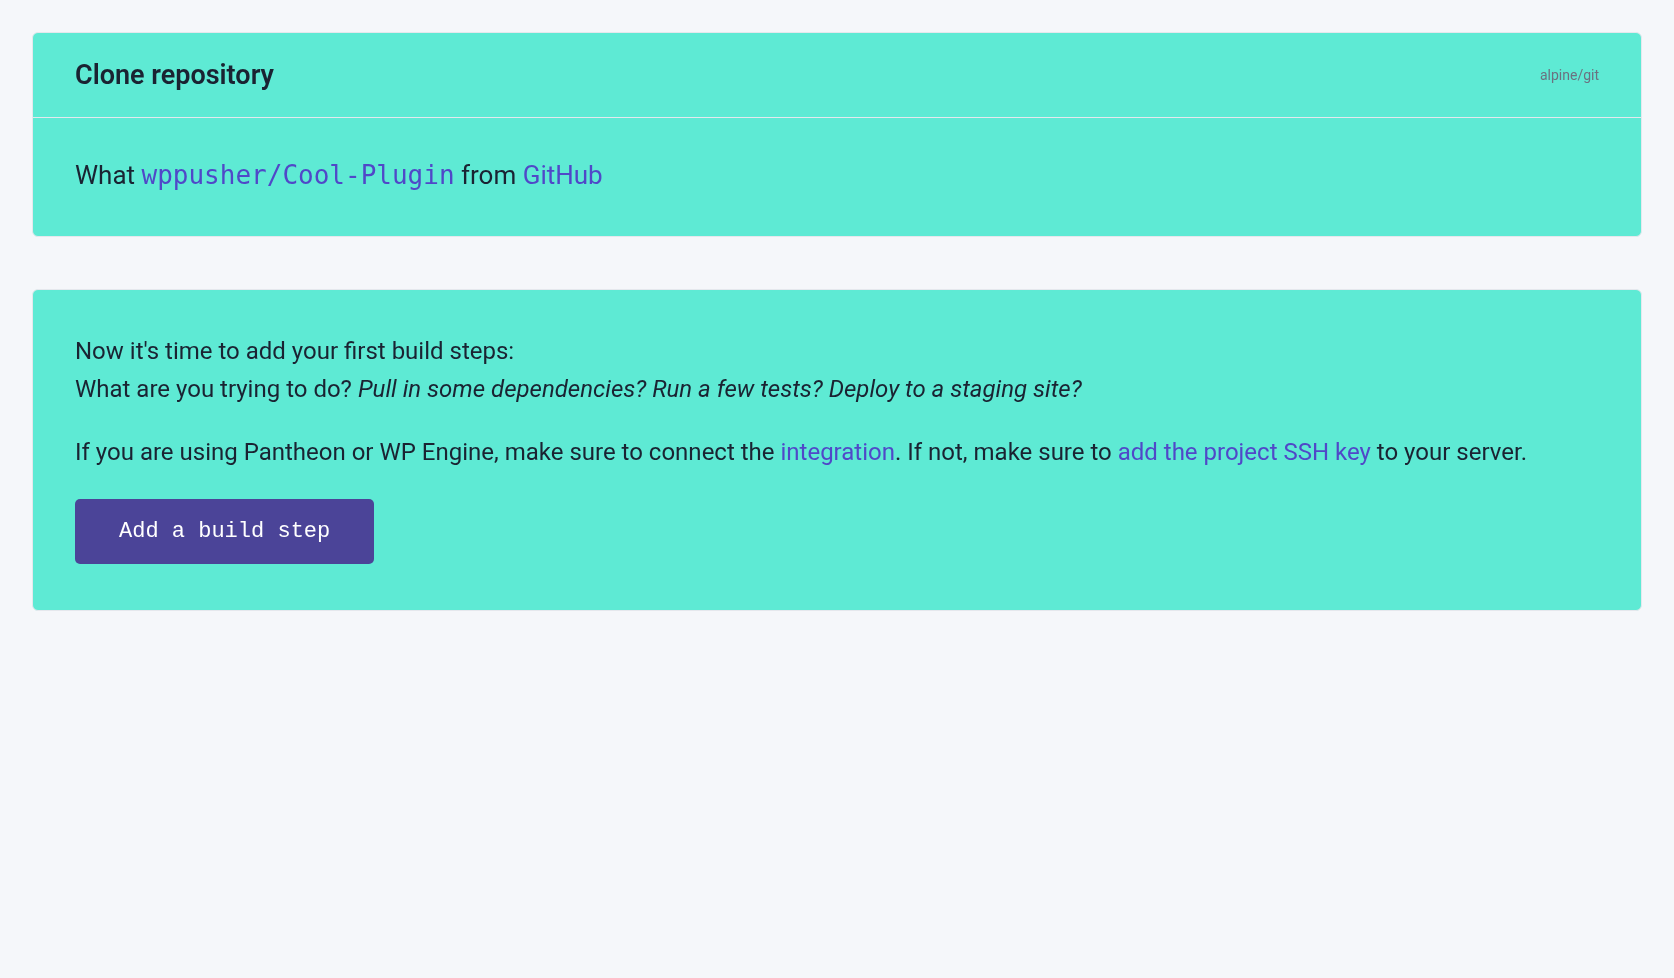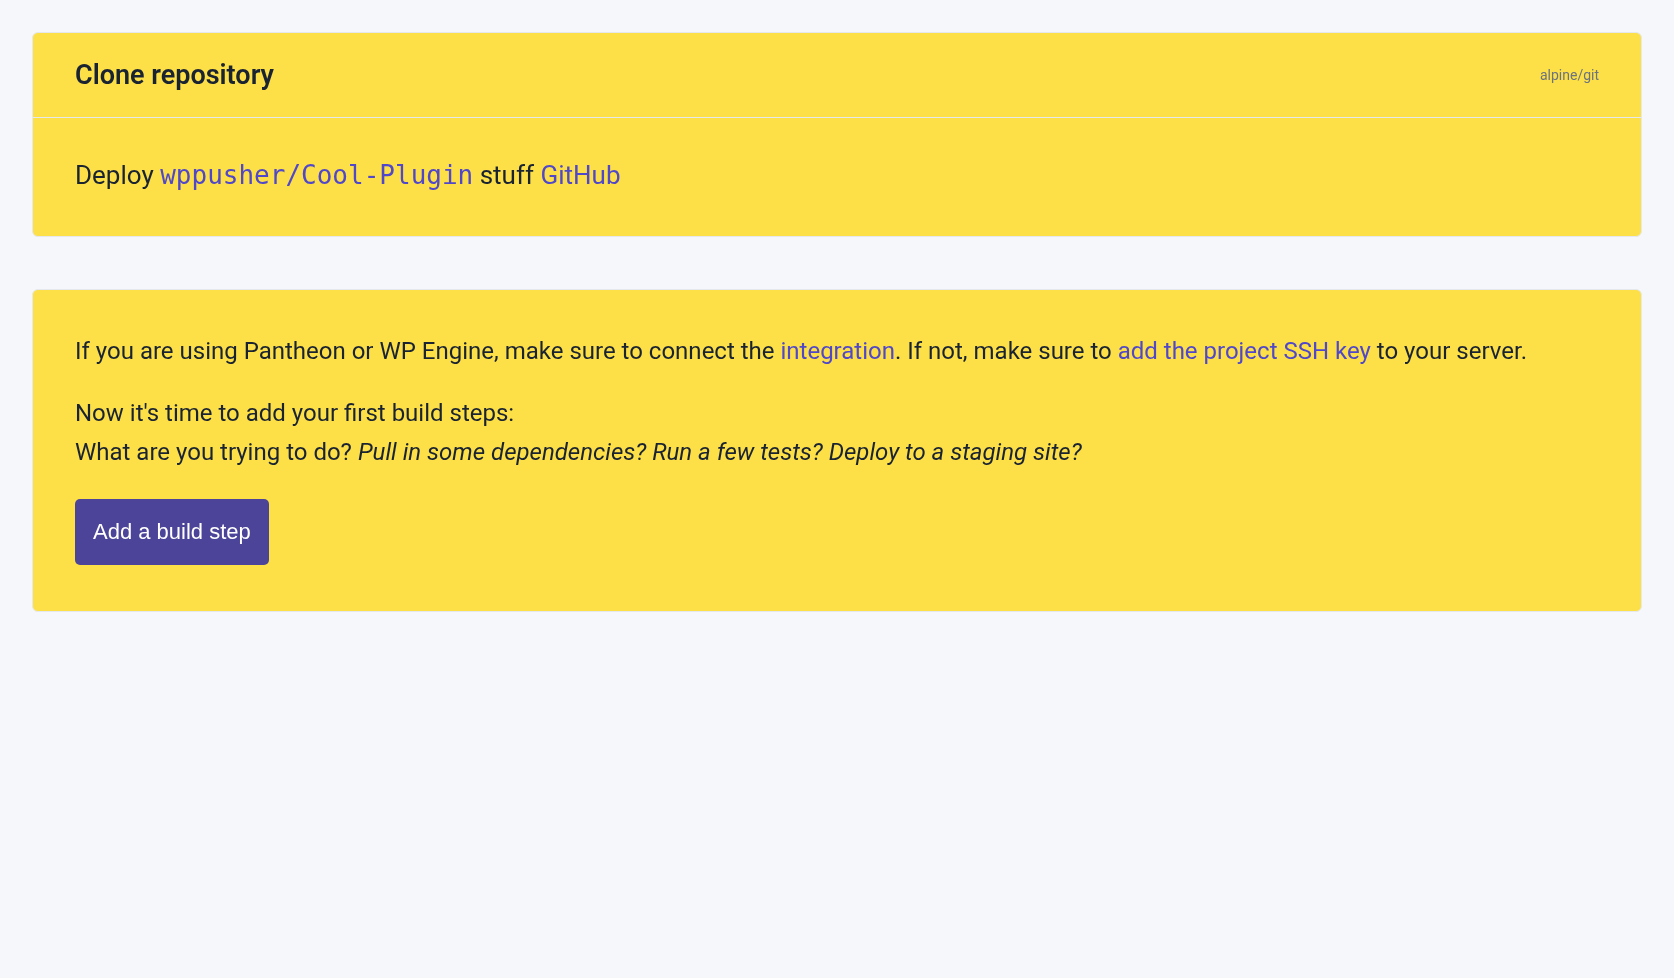--- a/index.html
+++ b/index.html
@@ -7,21 +7,21 @@
       padding: 0;
       box-sizing: border-box;
     }
     body {
       background-color: #f5f7fa;
       font-family: -apple-system, BlinkMacSystemFont, "Segoe UI", Roboto, Helvetica, Arial, sans-serif;
       padding: 32px;
       color: #1a2332;
     }
     .card {
-      background: #fde047;
+      background: #5eead4;
       border: 1px solid #e5e8ed;
       border-radius: 6px;
       margin-bottom: 52px;
     }
     .card-header {
       display: flex;
       justify-content: space-between;
       align-items: center;
       padding: 26px 42px;
       border-bottom: 1px solid #e5e8ed;
@@ -69,46 +69,46 @@
     .body-text a {
       color: #5048c8;
       text-decoration: none;
     }
     .btn-primary {
       display: inline-block;
       background-color: #4b4498;
       color: #ffffff;
       border: none;
       border-radius: 5px;
-      padding: 20px 18px;
+      padding: 20px 44px;
       font-size: 22px;
       font-weight: 400;
       cursor: pointer;
-      font-family: Liberation Sans, sans-serif;
+      font-family: Liberation Mono, monospace;
     }
   </style>
 </head>
 <body>
 
 <div class="card">
   <div class="card-header">
     <h2 class="card-title">Clone repository</h2>
     <span class="card-meta">alpine/git</span>
   </div>
   <div class="card-body">
     <div class="clone-line">
-      <span>Deploy </span><a href="#" class="mono-link">wppusher/Cool-Plugin</a><span> stuff </span><a href="#" class="link">GitHub</a>
+      <span>What </span><a href="#" class="mono-link">wppusher/Cool-Plugin</a><span> from </span><a href="#" class="link">GitHub</a>
     </div>
   </div>
 </div>
 
 <div class="card">
   <div class="card-body body-text">
     <p>
-      <span>If you are using Pantheon or WP Engine, make sure to connect the </span><a href="#">integration</a><span>. If not, make sure to </span><a href="#">add the project SSH key</a><span> to your server.</span>
+      <span>Now it's time to add your first build steps:</span><br>
+      <span>What are you trying to do? </span><em>Pull in some dependencies? Run a few tests? Deploy to a staging site?</em>
     </p>
     <p>
-      <span>Now it's time to add your first build steps:</span><br>
-      <span>What are you trying to do? </span><em>Pull in some dependencies? Run a few tests? Deploy to a staging site?</em>
+      <span>If you are using Pantheon or WP Engine, make sure to connect the </span><a href="#">integration</a><span>. If not, make sure to </span><a href="#">add the project SSH key</a><span> to your server.</span>
     </p>
     <button class="btn-primary">Add a build step</button>
   </div>
 </div>
 
 </body></html>

